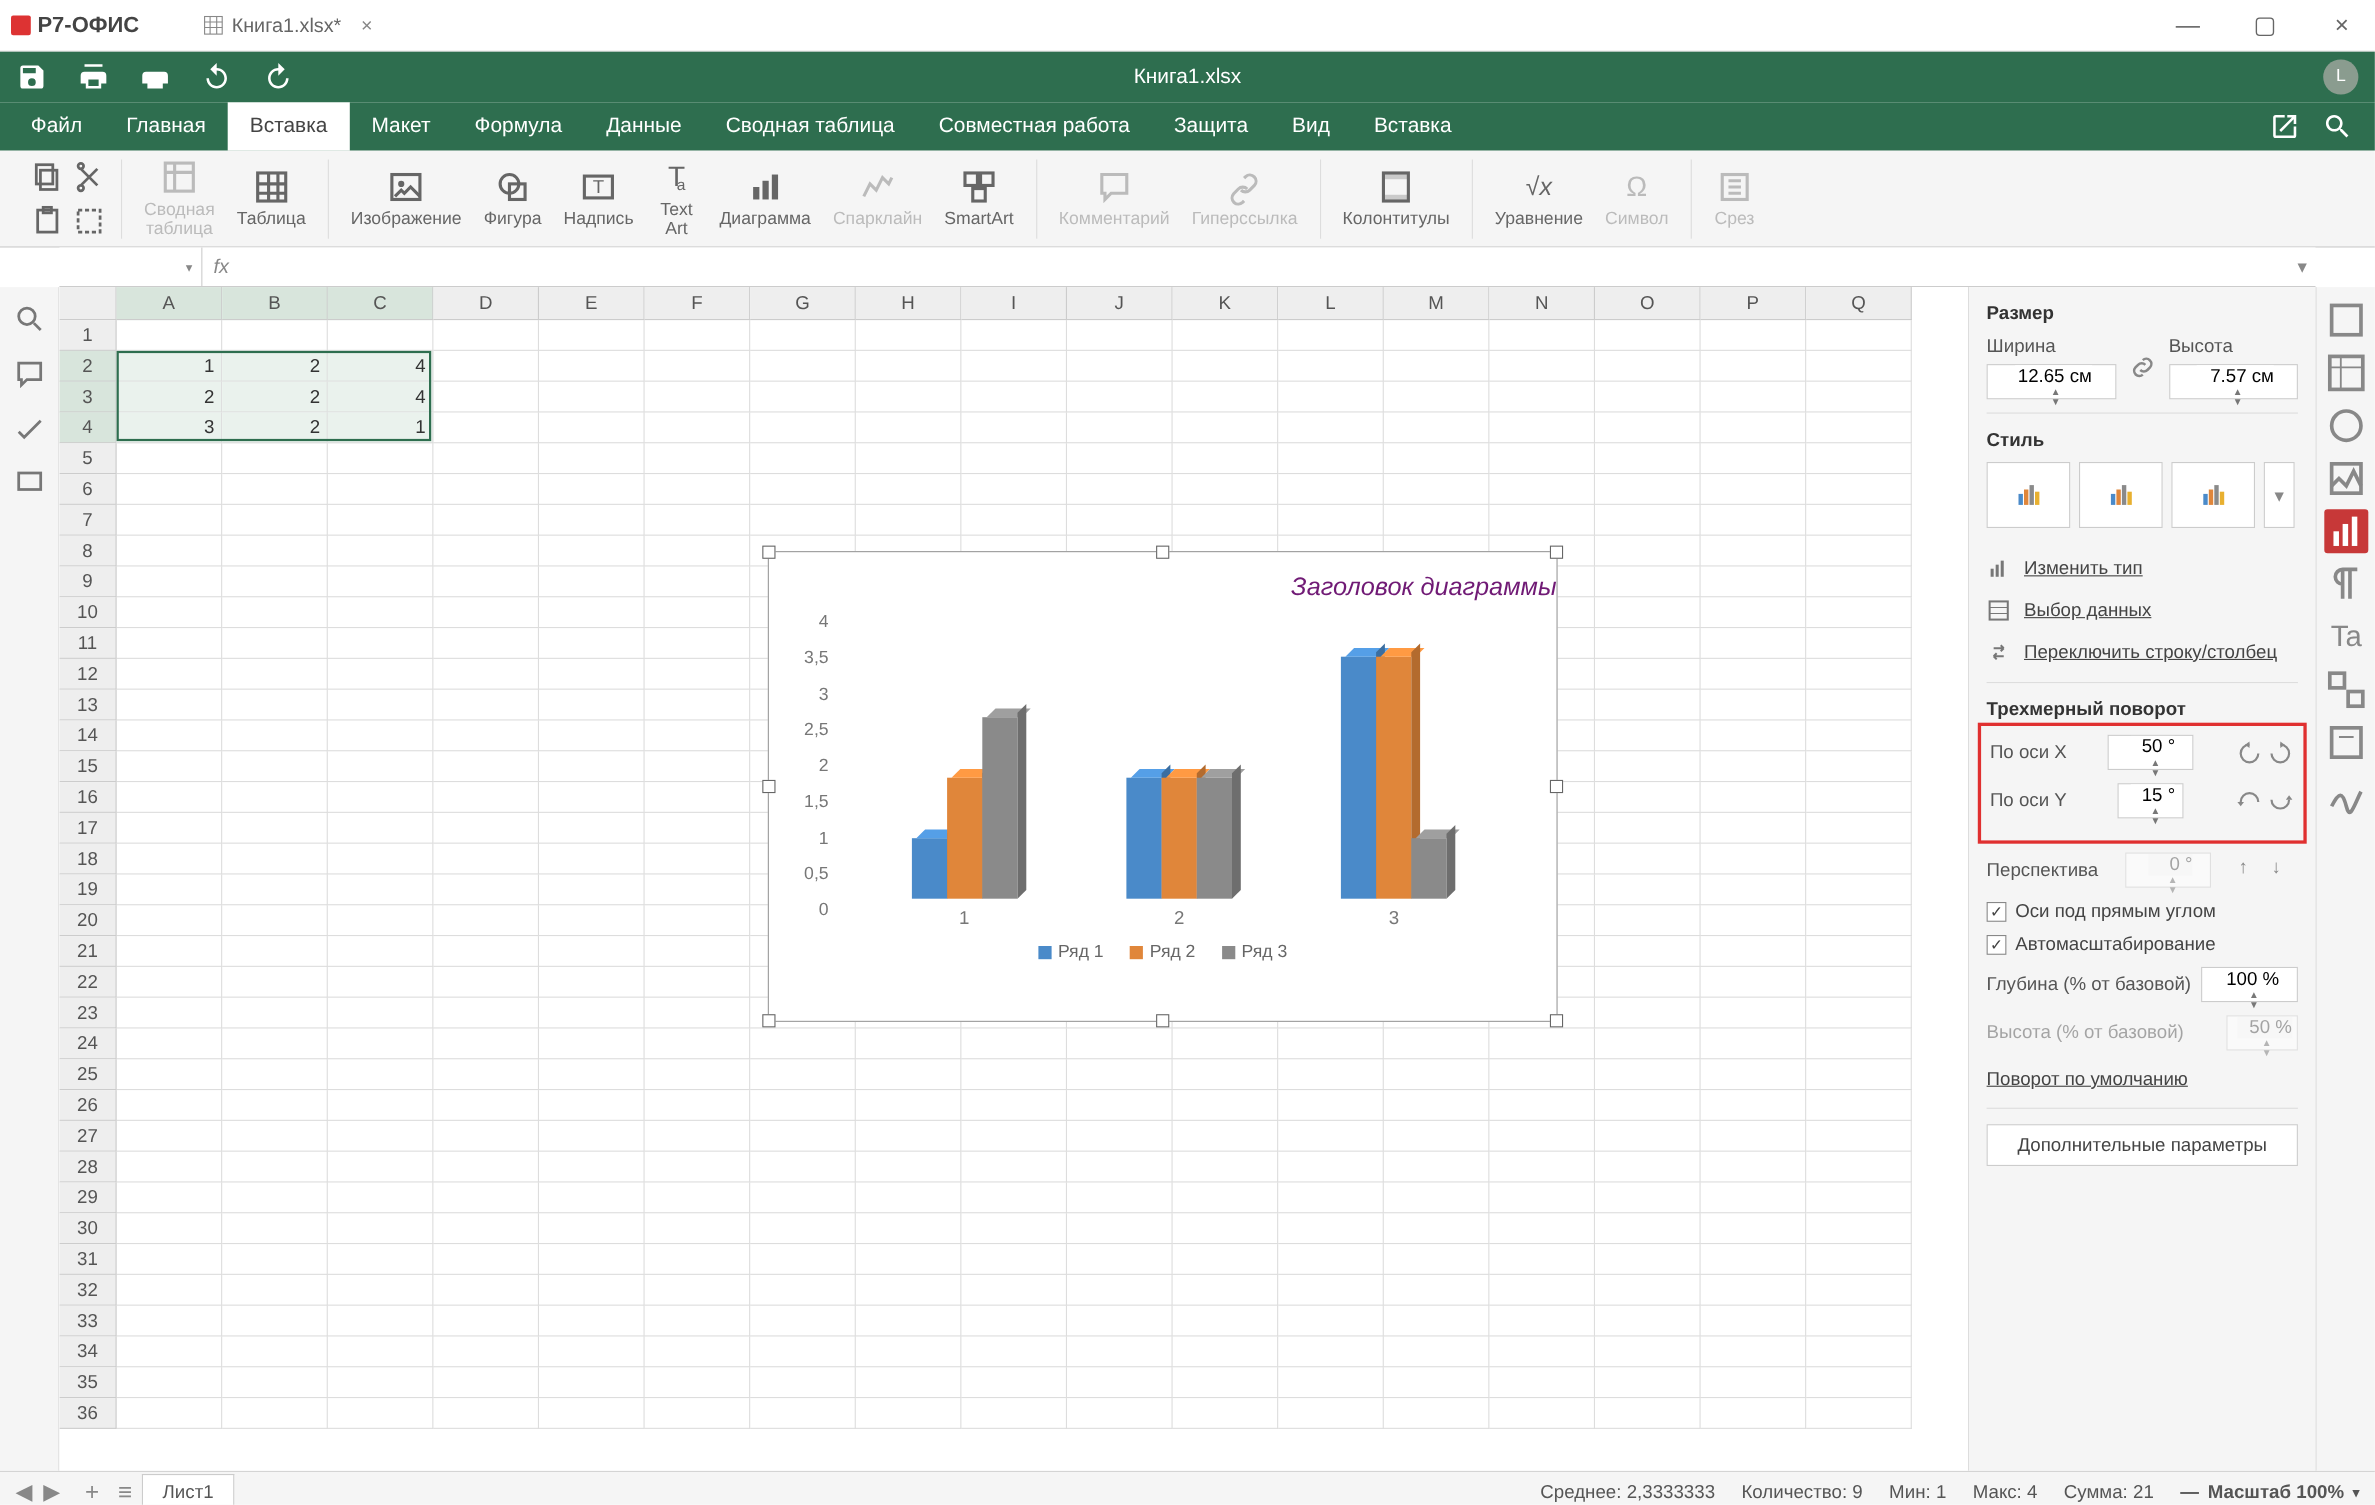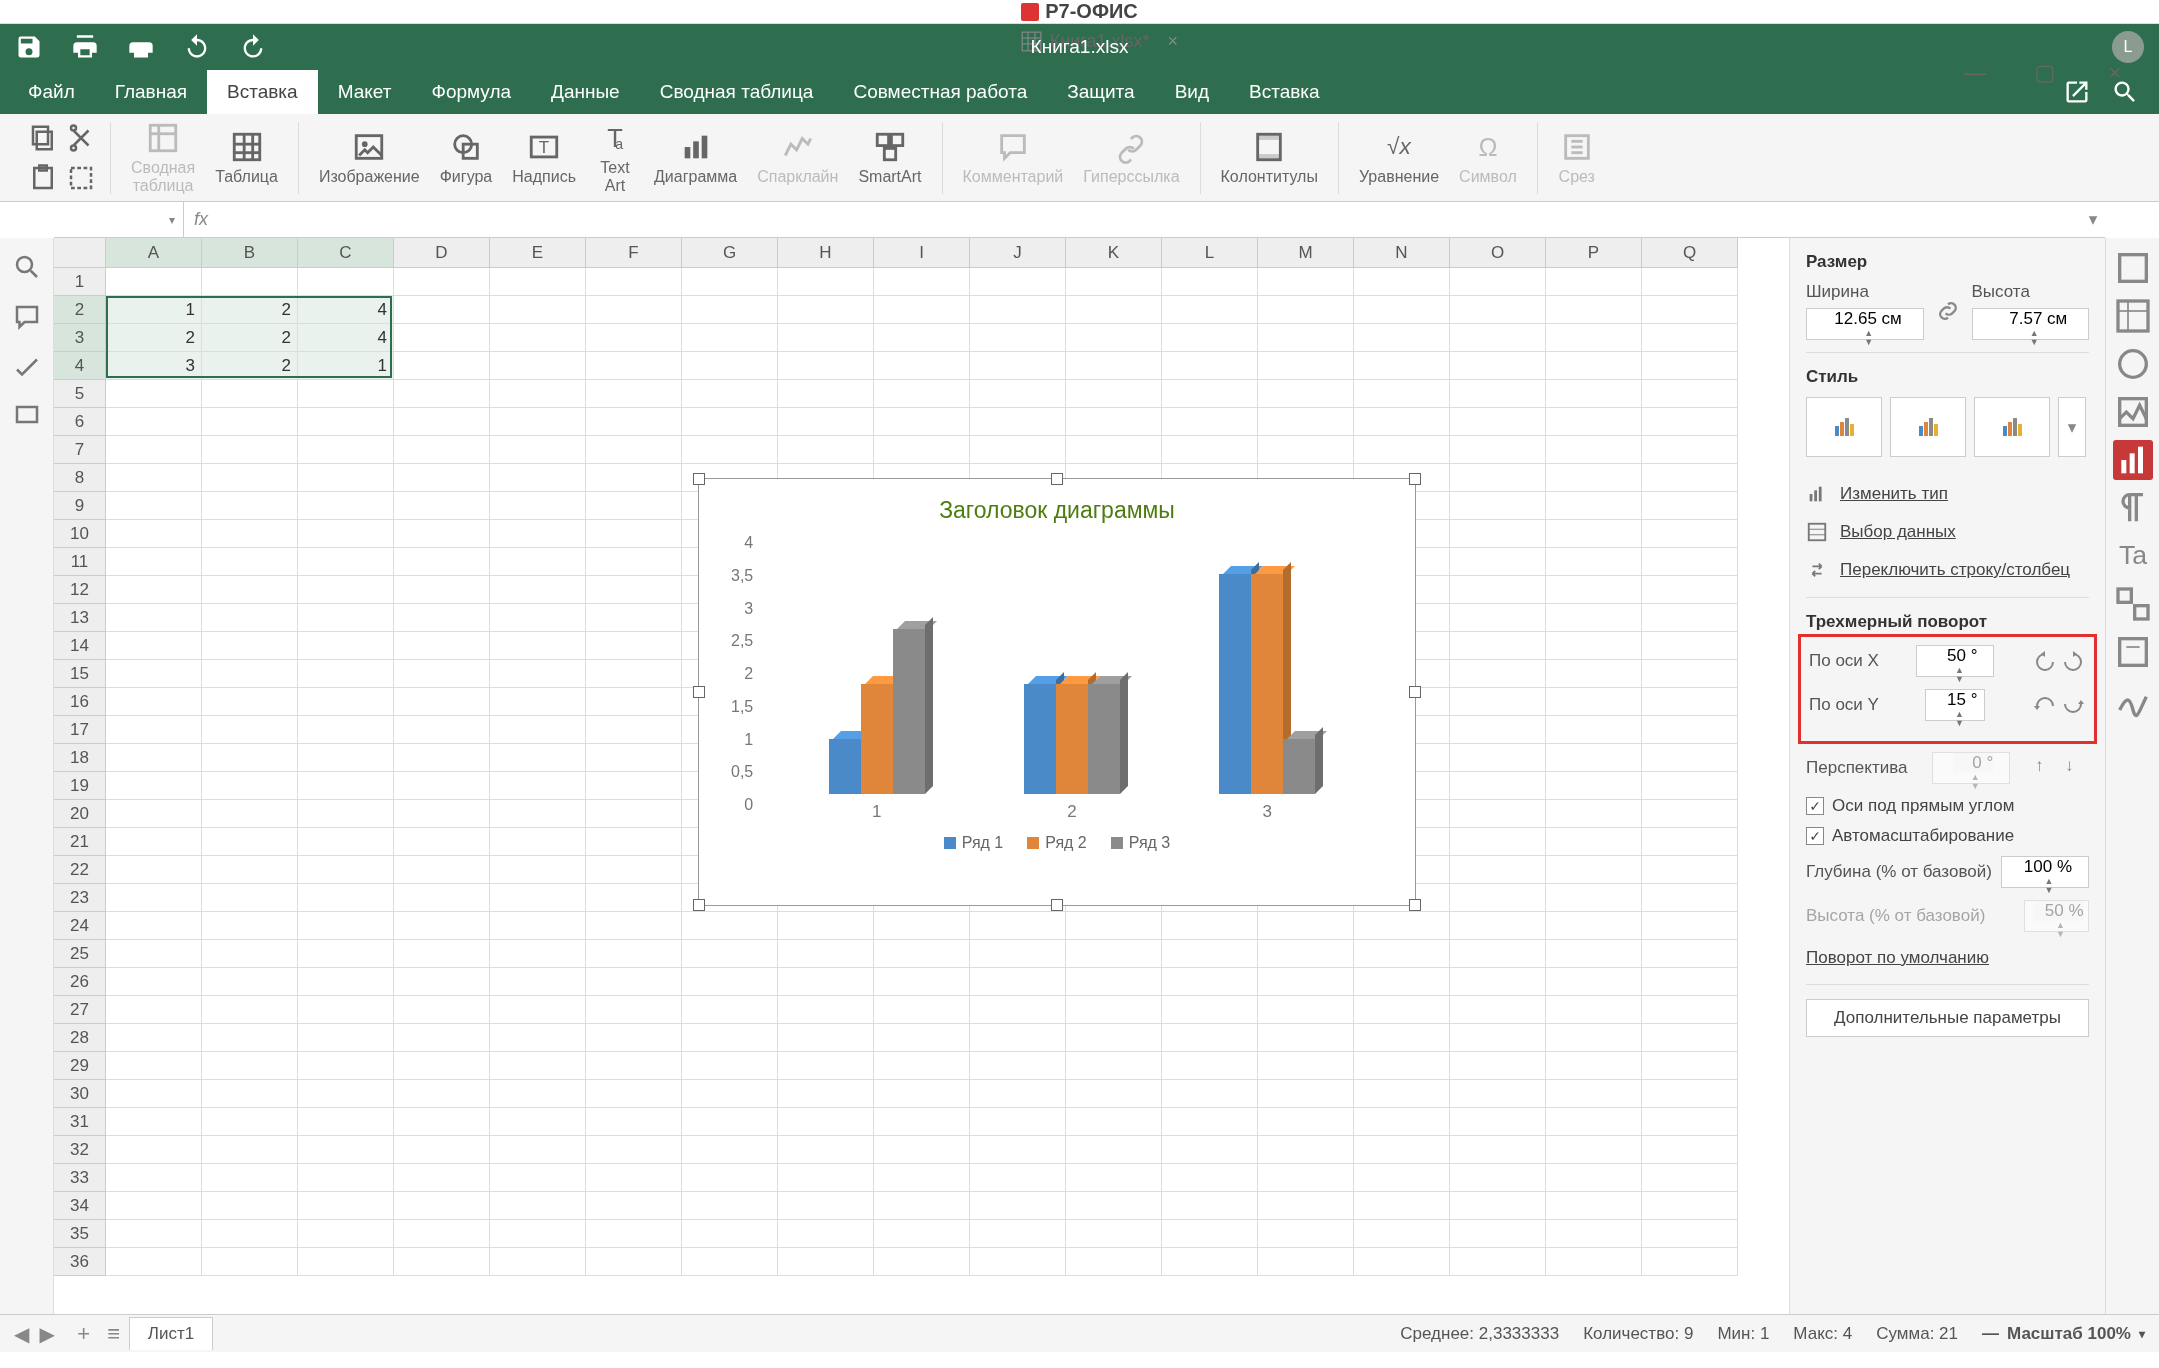--- a/index.html
+++ b/index.html
@@ -1,19 +1,19 @@
 <!DOCTYPE html>
 <html><head>
 <meta charset="utf-8">
 <style>
 * { box-sizing: border-box; margin: 0; padding: 0; font-family: Arial, sans-serif; }
 body { width: 2159px; height: 1368px; background: #fff; font-size: 17px; overflow: hidden; position: relative; }
 
 
-.titlebar { height: 24px; background: #fff; display: flex; align-items: center; padding: 0 24px; border-bottom: 1px solid #ddd; flex-direction: column; }
+.titlebar { height: 47px; background: #fff; display: flex; align-items: center; padding: 0 10px; border-bottom: 1px solid #ddd; }
 .logo { font-weight: bold; color: #444; font-size: 20px; display: flex; align-items: center; gap: 6px; }
 .logo-icon { width: 18px; height: 18px; background: #d33; border-radius: 2px; position: relative; }
 .doc-tab { margin-left: 40px; display: flex; align-items: center; gap: 8px; padding: 8px 18px; color: #666; font-size: 18px; }
 .doc-tab-close { margin-left: 10px; color: #888; cursor: pointer; }
 .win-controls { margin-left: auto; display: flex; gap: 30px; color: #666; font-size: 22px; }
 .win-btn { width: 40px; text-align: center; cursor: pointer; }
 
 
 .header { height: 46px; background: #2e6e4f; display: flex; align-items: center; padding: 0 15px; }
 .header-left { display: flex; gap: 28px; align-items: center; }
@@ -71,21 +71,21 @@
 .cell { width: 96px; height: 28px; border-right: 1px solid #ddd; border-bottom: 1px solid #ddd; display: flex; align-items: center; justify-content: flex-end; padding: 0 6px; color: #333; font-size: 17px; }
 .cell.sel { background: #eaf2ed; }
 .selection-border { position: absolute; border: 2px solid #2e6e4f; pointer-events: none; }
 
 
 .chart-obj { position: absolute; left: 644px; top: 240px; width: 718px; height: 428px; background: #fff; border: 1px solid #999; }
 .handle { position: absolute; width: 12px; height: 12px; background: #fff; border: 1px solid #666; }
 .h-tl { left: -6px; top: -6px; } .h-tr { right: -6px; top: -6px; } .h-bl { left: -6px; bottom: -6px; } .h-br { right: -6px; bottom: -6px; }
 .h-tm { left: 50%; margin-left: -6px; top: -6px; } .h-bm { left: 50%; margin-left: -6px; bottom: -6px; }
 .h-ml { left: -6px; top: 50%; margin-top: -6px; } .h-mr { right: -6px; top: 50%; margin-top: -6px; }
-.chart-title { text-align: center; padding: 18px 0 10px; color: #4d7c0f; font-size: 23px; }
+.chart-title { text-align: right; padding: 18px 0 10px; color: #701a75; font-size: 23px; font-style: italic; }
 .chart-plot { position: relative; height: 280px; margin: 0 50px 0 80px; }
 .y-axis { position: absolute; left: -48px; top: 0; height: 100%; display: flex; flex-direction: column; justify-content: space-between; align-items: flex-end; color: #777; font-size: 16px; }
 .chart-bars { position: absolute; left: 0; bottom: 20px; width: 100%; height: 240px; display: flex; justify-content: space-around; align-items: flex-end; }
 .bar-group { display: flex; gap: 0; align-items: flex-end; }
 .bar3d { width: 32px; position: relative; }
 .bar3d .front { width: 100%; height: 100%; }
 .bar3d .top { position: absolute; top: -8px; left: 4px; width: 100%; height: 8px; transform: skewX(-45deg); transform-origin: bottom left; filter: brightness(1.15); }
 .bar3d .side { position: absolute; top: -4px; right: -8px; width: 8px; height: calc(100% + 4px); transform: skewY(-45deg); transform-origin: top left; filter: brightness(0.8); }
 .x-labels { position: absolute; bottom: -8px; left: 0; width: 100%; display: flex; justify-content: space-around; color: #777; font-size: 17px; }
 .legend { display: flex; justify-content: center; gap: 24px; padding: 20px 0 10px; font-size: 16px; color: #666; }

